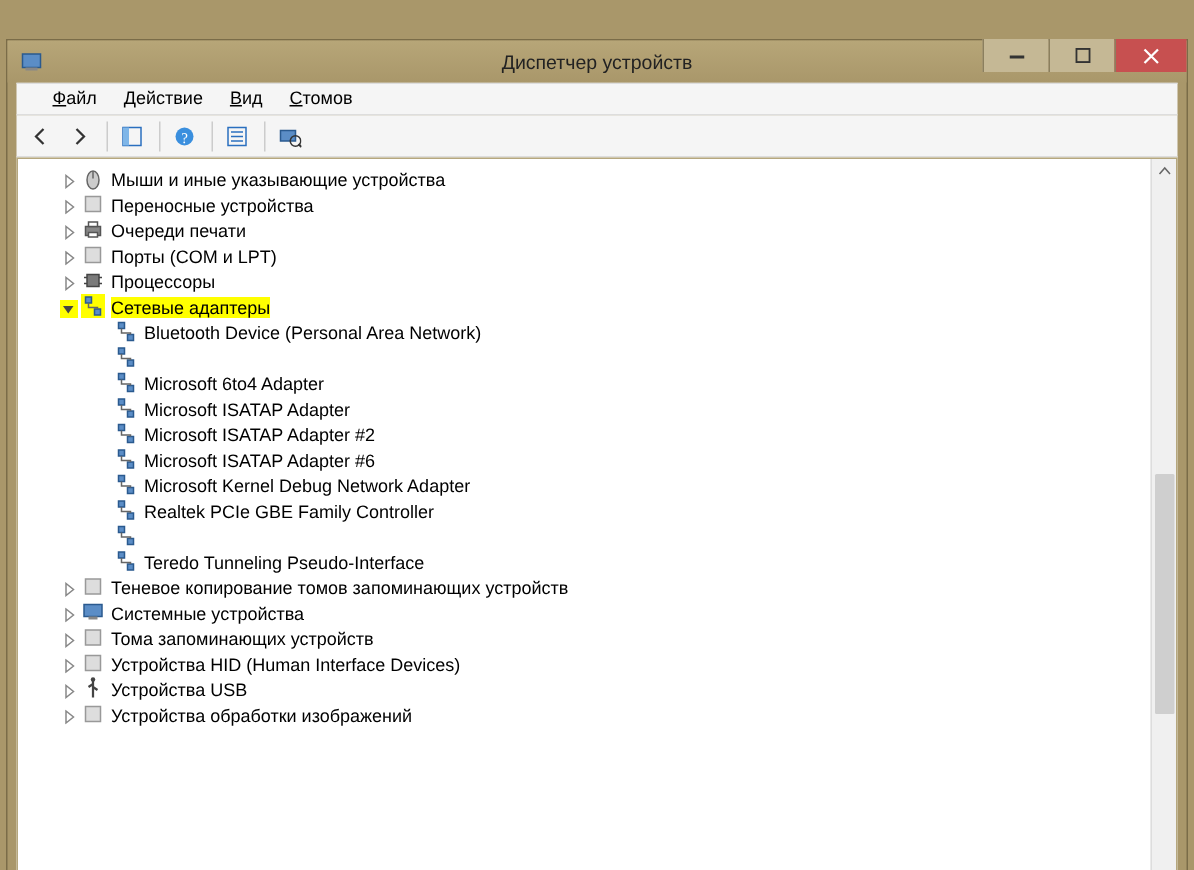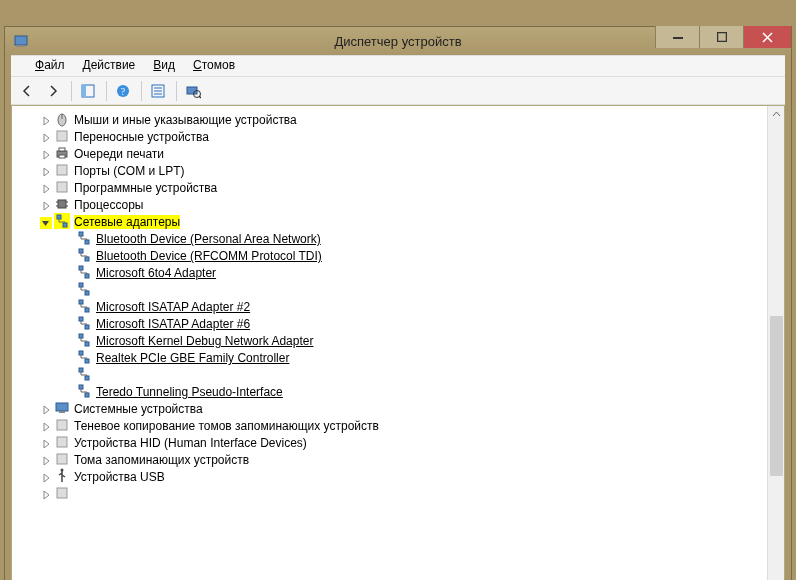--- a/index.html
+++ b/index.html
@@ -129,21 +129,21 @@
     width:16px; height:16px; margin-right:4px;
     display:flex; align-items:center; justify-content:center;
   }
   .tree-row .label { font-size:12px; }
   .tree-row.highlight .node-icon,
   .tree-row.highlight .label,
   .tree-row.highlight .arrow {
     background:#ffff00;
   }
   .indent1 { padding-left:22px; }
-  .indent2 { padding-left:44px;text-decoration:underline; }
+  .indent2 { padding-left:44px; }
 
   .watermark {
     position:absolute; right:8px; bottom:4px;
     color:#c2c2c2; font-size:12px;
     font-family:"Segoe UI",sans-serif;
     pointer-events:none;
   }
   .watermark .b { font-weight:600; color:#d6d6d6; }
 </style>
 </head>
@@ -287,33 +287,20 @@
           <span class="label">Порты (COM и LPT)</span>
         </div>
         <div class="tree-row indent1">
           <span class="arrow">
             <svg width="10" height="10">
               <path d="M3 1 L3 9 L8 5 Z" fill="none" stroke="#888"></path>
             </svg>
           </span>
           <span class="node-icon">
             <svg width="16" height="16">
-              <rect x="3" y="3" width="10" height="10" fill="#ddd" stroke="#999"></rect>
-            </svg>
-          </span>
-          <span class="label">Программные устройства</span>
-        </div>
-        <div class="tree-row indent1">
-          <span class="arrow">
-            <svg width="10" height="10">
-              <path d="M3 1 L3 9 L8 5 Z" fill="none" stroke="#888"></path>
-            </svg>
-          </span>
-          <span class="node-icon">
-            <svg width="16" height="16">
               <rect x="4" y="4" width="8" height="8" fill="#7a7a7a" stroke="#444"></rect>
               <line x1="2" y1="6" x2="4" y2="6" stroke="#444"></line>
               <line x1="2" y1="10" x2="4" y2="10" stroke="#444"></line>
               <line x1="12" y1="6" x2="14" y2="6" stroke="#444"></line>
               <line x1="12" y1="10" x2="14" y2="10" stroke="#444"></line>
             </svg>
           </span>
           <span class="label">Процессоры</span>
         </div>
         <div class="tree-row indent1 highlight">
@@ -344,21 +331,20 @@
         </div>
         <div class="tree-row indent2">
           <span class="arrow blank"></span>
           <span class="node-icon">
             <svg width="16" height="16">
               <rect x="3" y="2" width="4" height="4" fill="#5b8dc6" stroke="#2a5a8f"></rect>
               <rect x="9" y="10" width="4" height="4" fill="#5b8dc6" stroke="#2a5a8f"></rect>
               <path d="M5 6 V9 H11 V10" fill="none" stroke="#666"></path>
             </svg>
           </span>
-          <span class="label">Bluetooth Device (RFCOMM Protocol TDI)</span>
         </div>
         <div class="tree-row indent2">
           <span class="arrow blank"></span>
           <span class="node-icon">
             <svg width="16" height="16">
               <rect x="3" y="2" width="4" height="4" fill="#5b8dc6" stroke="#2a5a8f"></rect>
               <rect x="9" y="10" width="4" height="4" fill="#5b8dc6" stroke="#2a5a8f"></rect>
               <path d="M5 6 V9 H11 V10" fill="none" stroke="#666"></path>
             </svg>
           </span>
@@ -366,20 +352,21 @@
         </div>
         <div class="tree-row indent2">
           <span class="arrow blank"></span>
           <span class="node-icon">
             <svg width="16" height="16">
               <rect x="3" y="2" width="4" height="4" fill="#5b8dc6" stroke="#2a5a8f"></rect>
               <rect x="9" y="10" width="4" height="4" fill="#5b8dc6" stroke="#2a5a8f"></rect>
               <path d="M5 6 V9 H11 V10" fill="none" stroke="#666"></path>
             </svg>
           </span>
+          <span class="label">Microsoft ISATAP Adapter</span>
         </div>
         <div class="tree-row indent2">
           <span class="arrow blank"></span>
           <span class="node-icon">
             <svg width="16" height="16">
               <rect x="3" y="2" width="4" height="4" fill="#5b8dc6" stroke="#2a5a8f"></rect>
               <rect x="9" y="10" width="4" height="4" fill="#5b8dc6" stroke="#2a5a8f"></rect>
               <path d="M5 6 V9 H11 V10" fill="none" stroke="#666"></path>
             </svg>
           </span>
@@ -431,20 +418,33 @@
         <div class="tree-row indent2">
           <span class="arrow blank"></span>
           <span class="node-icon">
             <svg width="16" height="16">
               <rect x="3" y="2" width="4" height="4" fill="#5b8dc6" stroke="#2a5a8f"></rect>
               <rect x="9" y="10" width="4" height="4" fill="#5b8dc6" stroke="#2a5a8f"></rect>
               <path d="M5 6 V9 H11 V10" fill="none" stroke="#666"></path>
             </svg>
           </span>
           <span class="label">Teredo Tunneling Pseudo-Interface</span>
+        </div>
+        <div class="tree-row indent1">
+          <span class="arrow">
+            <svg width="10" height="10">
+              <path d="M3 1 L3 9 L8 5 Z" fill="none" stroke="#888"></path>
+            </svg>
+          </span>
+          <span class="node-icon">
+            <svg width="16" height="16">
+              <rect x="3" y="3" width="10" height="10" fill="#ddd" stroke="#999"></rect>
+            </svg>
+          </span>
+          <span class="label">Теневое копирование томов запоминающих устройств</span>
         </div>
         <div class="tree-row indent1">
           <span class="arrow">
             <svg width="10" height="10">
               <path d="M3 1 L3 9 L8 5 Z" fill="none" stroke="#888"></path>
             </svg>
           </span>
           <span class="node-icon">
             <svg width="16" height="16">
               <rect x="2" y="3" width="12" height="8" fill="#5b8dc6" stroke="#2a5a8f"></rect>
@@ -457,47 +457,34 @@
           <span class="arrow">
             <svg width="10" height="10">
               <path d="M3 1 L3 9 L8 5 Z" fill="none" stroke="#888"></path>
             </svg>
           </span>
           <span class="node-icon">
             <svg width="16" height="16">
               <rect x="3" y="3" width="10" height="10" fill="#ddd" stroke="#999"></rect>
             </svg>
           </span>
-          <span class="label">Теневое копирование томов запоминающих устройств</span>
+          <span class="label">Тома запоминающих устройств</span>
         </div>
         <div class="tree-row indent1">
           <span class="arrow">
             <svg width="10" height="10">
               <path d="M3 1 L3 9 L8 5 Z" fill="none" stroke="#888"></path>
             </svg>
           </span>
           <span class="node-icon">
             <svg width="16" height="16">
               <rect x="3" y="3" width="10" height="10" fill="#ddd" stroke="#999"></rect>
             </svg>
           </span>
           <span class="label">Устройства HID (Human Interface Devices)</span>
-        </div>
-        <div class="tree-row indent1">
-          <span class="arrow">
-            <svg width="10" height="10">
-              <path d="M3 1 L3 9 L8 5 Z" fill="none" stroke="#888"></path>
-            </svg>
-          </span>
-          <span class="node-icon">
-            <svg width="16" height="16">
-              <rect x="3" y="3" width="10" height="10" fill="#ddd" stroke="#999"></rect>
-            </svg>
-          </span>
-          <span class="label">Тома запоминающих устройств</span>
         </div>
         <div class="tree-row indent1">
           <span class="arrow">
             <svg width="10" height="10">
               <path d="M3 1 L3 9 L8 5 Z" fill="none" stroke="#888"></path>
             </svg>
           </span>
           <span class="node-icon">
             <svg width="16" height="16">
               <path d="M8 2 L8 14 M8 5 L5 7 M8 7 L11 9" fill="none" stroke="#444" stroke-width="1.5"></path>
@@ -510,20 +497,21 @@
           <span class="arrow">
             <svg width="10" height="10">
               <path d="M3 1 L3 9 L8 5 Z" fill="none" stroke="#888"></path>
             </svg>
           </span>
           <span class="node-icon">
             <svg width="16" height="16">
               <rect x="3" y="3" width="10" height="10" fill="#ddd" stroke="#999"></rect>
             </svg>
           </span>
+          <span class="label">Устройства обработки изображений</span>
         </div>
       </div>
     <div class="vscroll">
       <div class="arrow up">
           <svg width="9" height="9">
             <path d="M1 6 L4.5 2 L8 6" fill="none" stroke="#666"></path>
           </svg>
         </div>
       <div class="thumb"></div>
       <div class="arrow down"></div>

